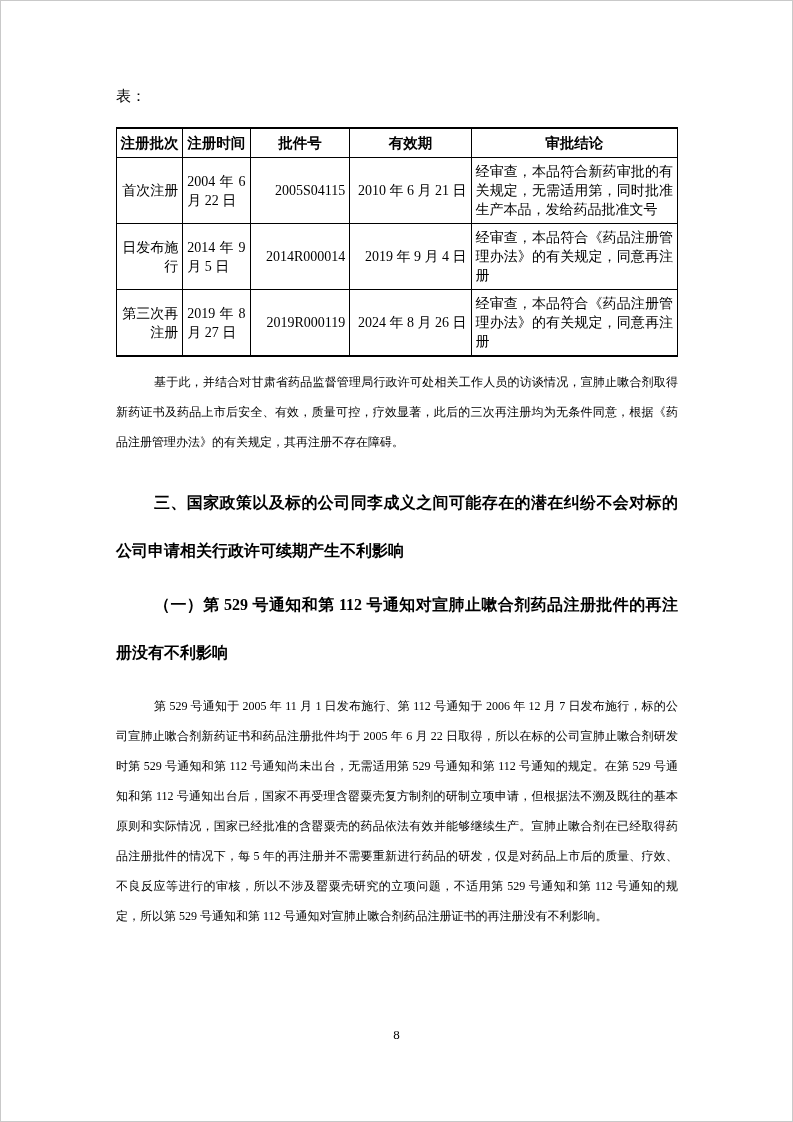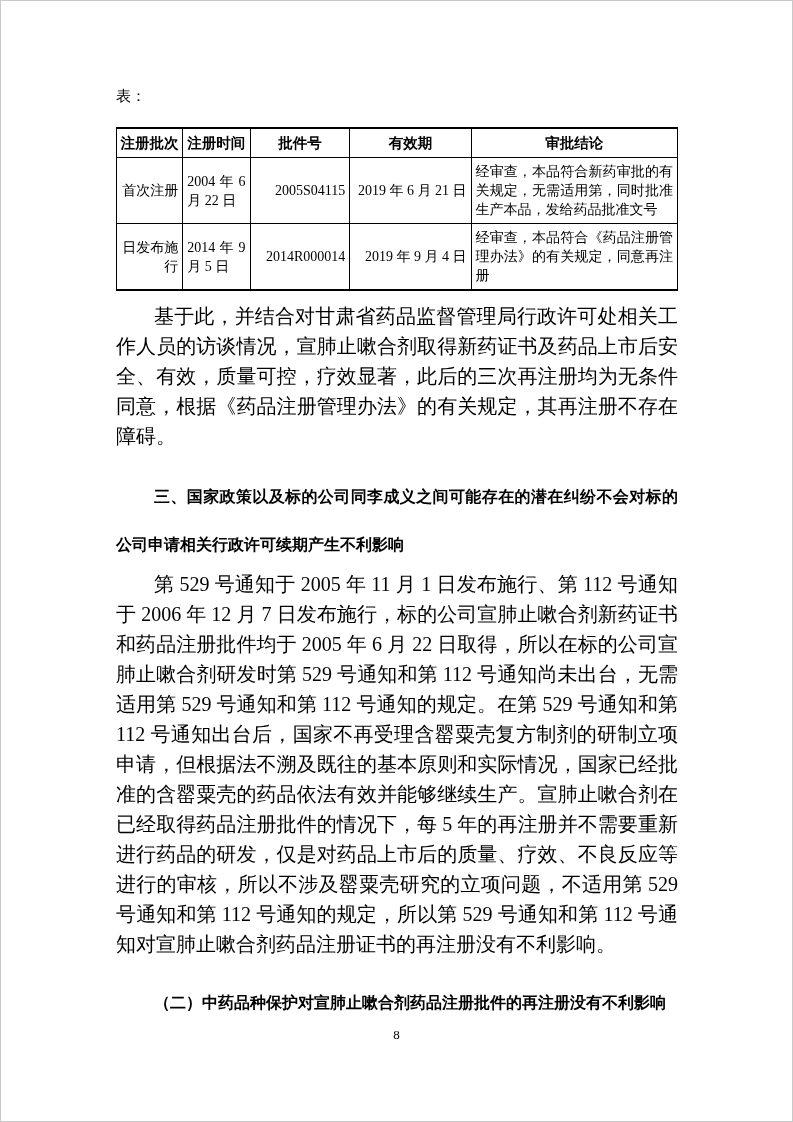--- a/index.html
+++ b/index.html
@@ -42,37 +42,37 @@
     border: 1px solid #000;
     font-size: 14px;
     line-height: 19px;
     padding: 4px 4px;
     vertical-align: middle;
     word-break: break-all;
   }
   td.cell-center { text-align: right; }
   td.cell-justify { text-align: justify; text-justify: inter-ideograph; }
   .body-para {
-    font-size: 20px;
+    font-size: 12px;
     line-height: 30px;
     text-align: justify;
     text-justify: inter-ideograph;
     text-indent: 38px;
   }
   .heading {
     font-size: 16px;
     font-weight: bold;
     line-height: 48px;
     text-align: justify;
     text-indent: 38px;
   }
   .mt-para1   { margin-top: 10px; }
   .mt-head3   { margin-top: 22px; }
   .mt-head1   { margin-top: 6px; }
-  .mt-para2   { }
+  .mt-para2   { margin-top: 14px; }
   .mt-head2   { margin-top: 20px; }
   .page-number {
     position: absolute;
     bottom: 78px;
     left: 0;
     width: 100%;
     text-align: center;
     font-size: 13px;
     line-height: 16px;
   }
@@ -99,37 +99,44 @@
         <th>批件号</th>
         <th>有效期</th>
         <th>审批结论</th>
       </tr>
     </thead>
     <tbody>
       <tr>
         <td class="cell-center">首次注册</td>
         <td class="cell-justify">2004 年 6 月 22 日</td>
         <td class="cell-center">2005S04115</td>
-        <td class="cell-center">2019 年 6 月 21 日</td>
+        <td class="cell-center">2010 年 6 月 21 日</td>
         <td class="cell-justify">经审查，本品符合新药审批的有关规定，无需适用第，同时批准生产本品，发给药品批准文号</td>
       </tr>
       <tr>
         <td class="cell-center">日发布施行</td>
         <td class="cell-justify">2014 年 9 月 5 日</td>
         <td class="cell-center">2014R000014</td>
         <td class="cell-center">2019 年 9 月 4 日</td>
         <td class="cell-justify">经审查，本品符合《药品注册管理办法》的有关规定，同意再注册</td>
       </tr>
+      <tr>
+        <td class="cell-center">第三次再注册</td>
+        <td class="cell-justify">2019 年 8 月 27 日</td>
+        <td class="cell-center">2019R000119</td>
+        <td class="cell-center">2024 年 8 月 26 日</td>
+        <td class="cell-justify">经审查，本品符合《药品注册管理办法》的有关规定，同意再注册</td>
+      </tr>
     </tbody>
   </table>
 
   <p class="body-para mt-para1">基于此，并结合对甘肃省药品监督管理局行政许可处相关工作人员的访谈情况，宣肺止嗽合剂取得新药证书及药品上市后安全、有效，质量可控，疗效显著，此后的三次再注册均为无条件同意，根据《药品注册管理办法》的有关规定，其再注册不存在障碍。</p>
 
   <h2 class="heading mt-head3">三、国家政策以及标的公司同李成义之间可能存在的潜在纠纷不会对标的公司申请相关行政许可续期产生不利影响</h2>
 
+  <h3 class="heading mt-head1">（一）第 529 号通知和第 112 号通知对宣肺止嗽合剂药品注册批件的再注册没有不利影响</h3>
 
   <p class="body-para mt-para2">第 529 号通知于 2005 年 11 月 1 日发布施行、第 112 号通知于 2006 年 12 月 7 日发布施行，标的公司宣肺止嗽合剂新药证书和药品注册批件均于 2005 年 6 月 22 日取得，所以在标的公司宣肺止嗽合剂研发时第 529 号通知和第 112 号通知尚未出台，无需适用第 529 号通知和第 112 号通知的规定。在第 529 号通知和第 112 号通知出台后，国家不再受理含罂粟壳复方制剂的研制立项申请，但根据法不溯及既往的基本原则和实际情况，国家已经批准的含罂粟壳的药品依法有效并能够继续生产。宣肺止嗽合剂在已经取得药品注册批件的情况下，每 5 年的再注册并不需要重新进行药品的研发，仅是对药品上市后的质量、疗效、不良反应等进行的审核，所以不涉及罂粟壳研究的立项问题，不适用第 529 号通知和第 112 号通知的规定，所以第 529 号通知和第 112 号通知对宣肺止嗽合剂药品注册证书的再注册没有不利影响。</p>
 
-  <h3 class="heading mt-head2">（二）中药品种保护对宣肺止嗽合剂药品注册批件的再注册没有不利影响</h3>
 
   <div class="page-number">8</div>
 
 </div>
 
 </body></html>

